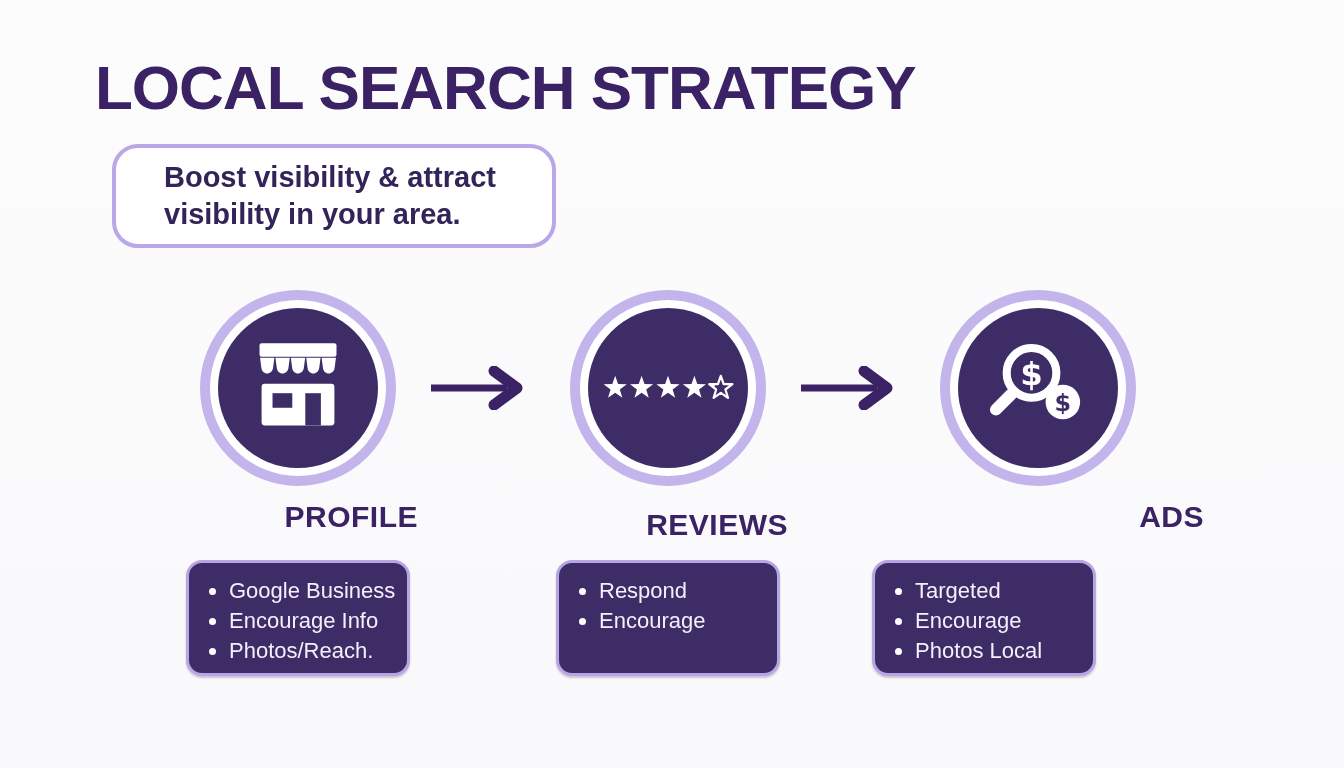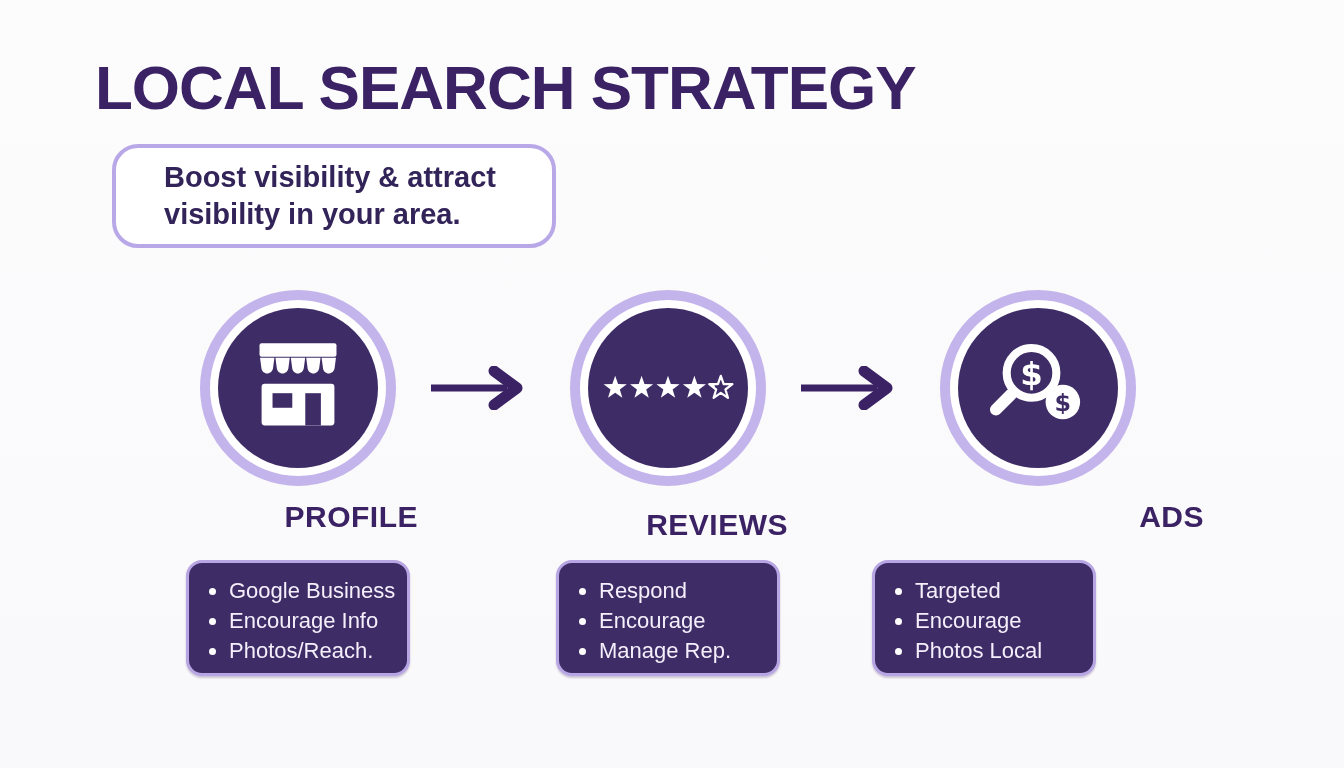--- a/index.html
+++ b/index.html
@@ -226,24 +226,20 @@
   <div class="detail-box box-reviews">
     <ul>
       <li>
           <span class="dot"></span>
           <span>Respond</span>
         </li>
       <li>
           <span class="dot"></span>
           <span>Encourage</span>
         </li>
-      <li>
-          <span class="dot"></span>
-          <span>Manage Rep.</span>
-        </li>
     </ul>
   </div>
 
   <div class="detail-box box-ads">
     <ul>
       <li>
           <span class="dot"></span>
           <span>Targeted</span>
         </li>
       <li>

